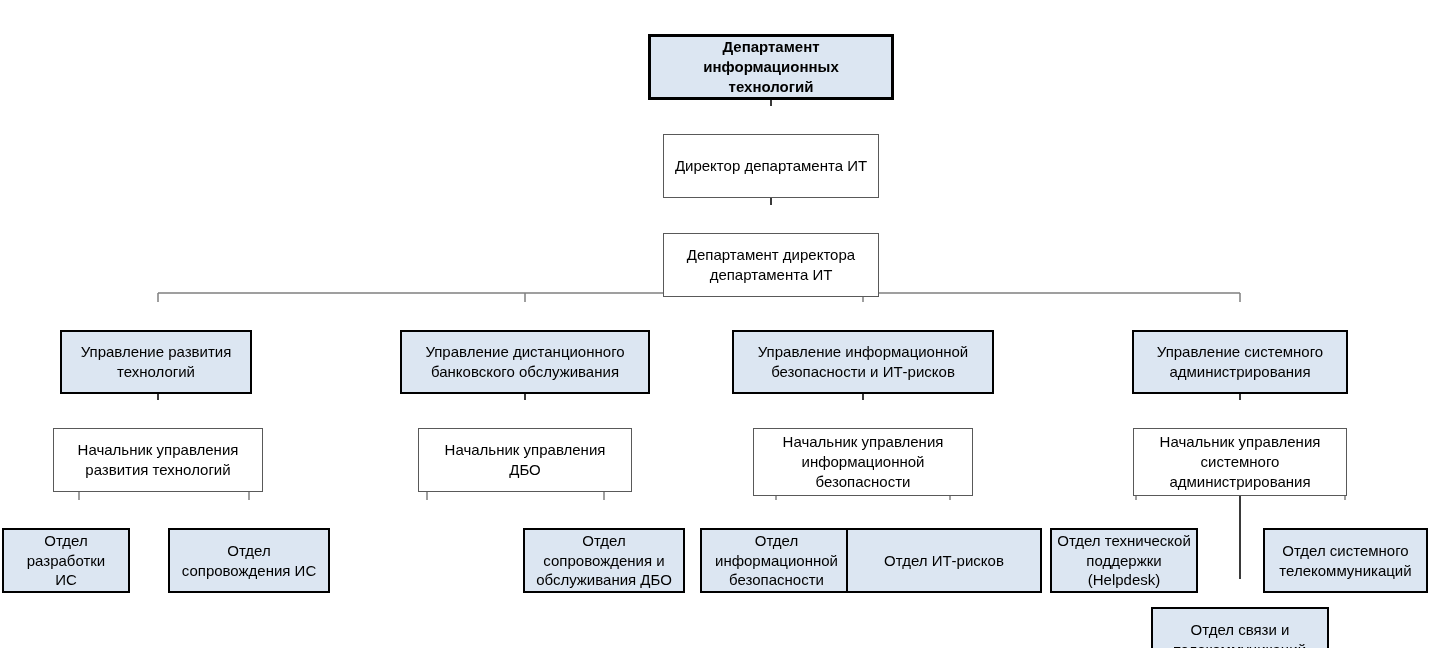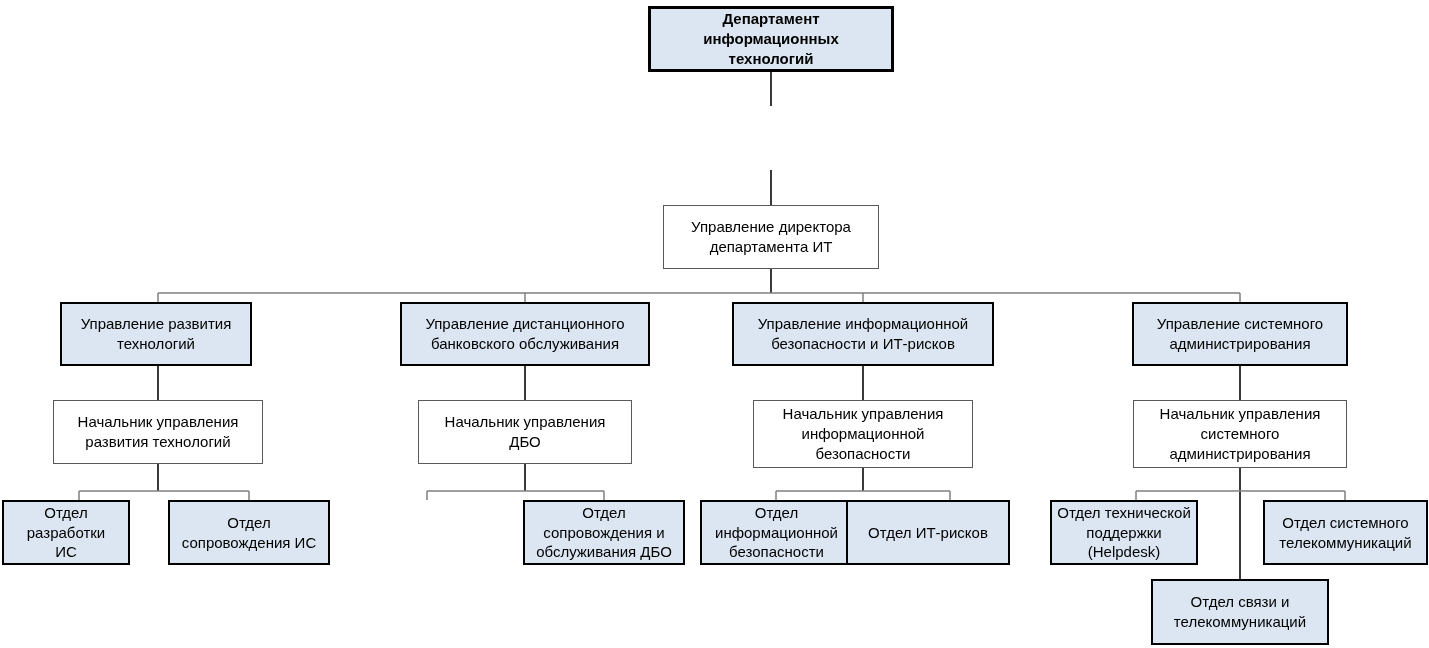--- a/index.html
+++ b/index.html
@@ -27,20 +27,21 @@
     align-items: center;
     justify-content: center;
     text-align: center;
     white-space: pre-line;
     font-size: 15px;
     line-height: 1.32;
     color: #000000;
     background: #ffffff;
     border: 1px solid #595959;
     padding: 2px 4px;
+    margin-top: 28px;
   }
   .node.blue {
     background: #dce6f2;
     border: 2px solid #000000;
   }
   .node.root {
     border-width: 3px;
     font-weight: bold;
   }
 </style>
@@ -60,22 +61,23 @@
              M79 491 H249 M79 491 V500 M249 491 V500
              M427 491 H604 M427 491 V500 M604 491 V500
              M776 491 H950 M776 491 V500 M950 491 V500
              M1136 491 H1345 M1136 491 V500 M1345 491 V500" stroke="#808080" stroke-width="1.5" fill="none"></path>
   </svg>
 
   <div class="node blue root" style="left:648px; top:6px; width:246px; height:66px">Департамент
 информационных
 технологий</div>
 
+  <div class="node" style="left:663px; top:106px; width:216px; height:64px">Директор департамента ИТ</div>
 
-  <div class="node" style="left:663px; top:205px; width:216px; height:64px">Управление директора
+  <div class="node" style="left:663px; top:205px; width:216px; height:64px">Департамент директора
 департамента ИТ</div>
 
   <div class="node blue" style="left:60px; top:302px; width:192px; height:64px">Управление развития
 технологий</div>
 
   <div class="node blue" style="left:732px; top:302px; width:262px; height:64px">Управление информационной
 безопасности и ИТ-рисков</div>
 
   <div class="node blue" style="left:400px; top:302px; width:250px; height:64px">Управление дистанционного
 банковского обслуживания</div>
@@ -105,21 +107,21 @@
 
 
   <div class="node blue" style="left:523px; top:500px; width:162px; height:65px">Отдел
 сопровождения и
 обслуживания ДБО</div>
 
   <div class="node blue" style="left:700px; top:500px; width:153px; height:65px">Отдел
 информационной
 безопасности</div>
 
-  <div class="node blue" style="left:846px; top:500px; width:164px; height:65px">Отдел ИТ-рисков</div>
+  <div class="node blue" style="left:846px; top:500px; width:196px; height:65px">Отдел ИТ-рисков</div>
 
   <div class="node blue" style="left:1050px; top:500px; width:148px; height:65px">Отдел технической
 поддержки
 (Helpdesk)</div>
 
   <div class="node blue" style="left:1263px; top:500px; width:165px; height:65px">Отдел системного
 телекоммуникаций</div>
 
   <div class="node blue" style="left:1151px; top:579px; width:178px; height:66px">Отдел связи и
 телекоммуникаций</div>

